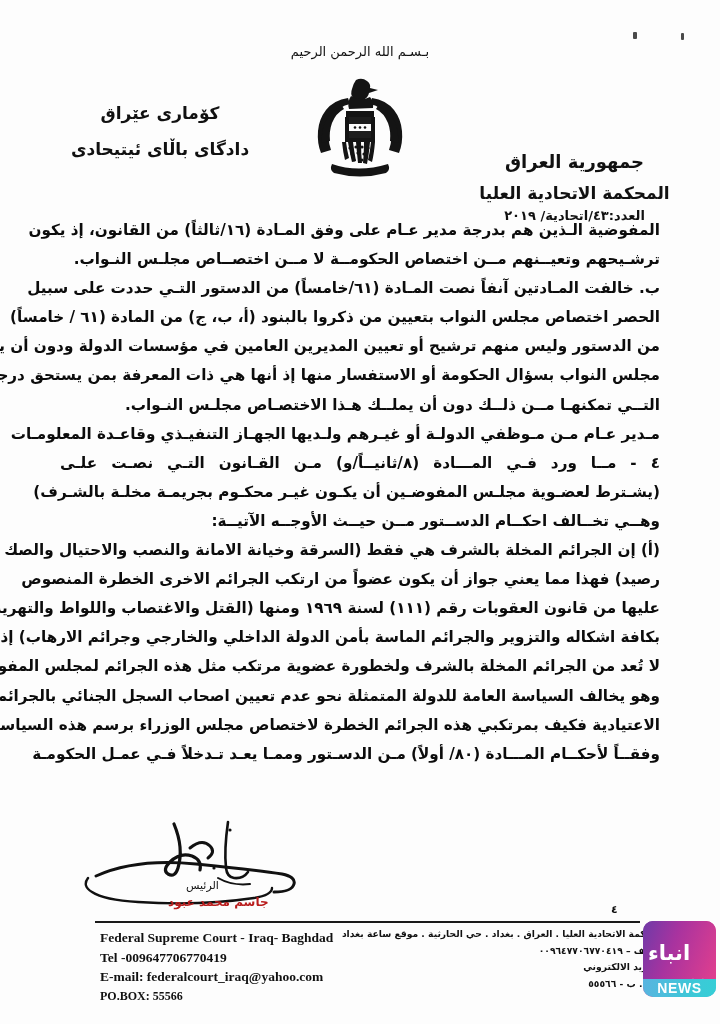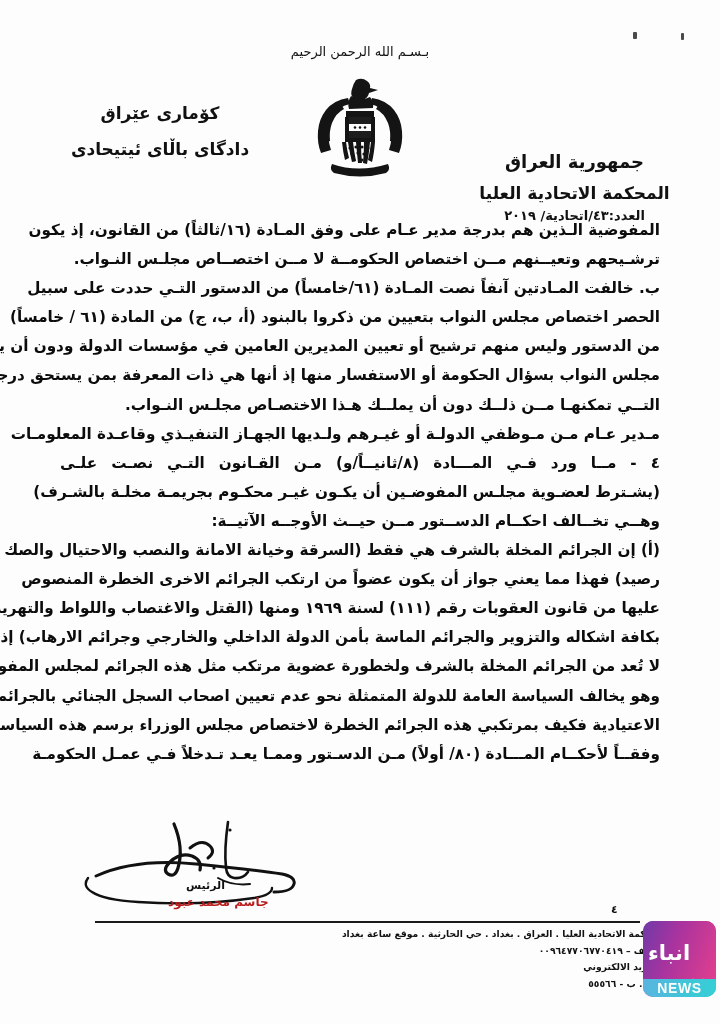--- a/index.html
+++ b/index.html
@@ -108,21 +108,21 @@
     top: 818px;
     width: 300px;
     height: 100px;
   }
   .signature svg { display: block; width: 100%; height: 100%; }
   .sig-label {
     position: absolute;
     left: 186px;
     top: 879px;
     font-size: 11px;
-    font-weight: bold;
+    font-weight: normal;
     color: #111;
   }
   .sig-name {
     position: absolute;
     left: 168px;
     top: 895px;
     font-size: 12px;
     font-weight: bold;
     color: #b91c1c;
   }
@@ -330,20 +330,26 @@
       </g>
     </svg>
   </div>
   <div class="sig-label">الرئيس</div>
   <div class="sig-name">جاسم محمد عبود</div>
 
   <div class="footer-rule"></div>
 
   <div class="page-number">٤</div>
 
+  <div class="footer-en">
+    <div>Federal Supreme Court - Iraq- Baghdad</div>
+    <div>Tel  -009647706770419</div>
+    <div>E-mail: federalcourt_iraq@yahoo.com</div>
+    <div class="small">PO.BOX: 55566</div>
+  </div>
 
   <div class="footer-ar">
     <div>محكمة الاتحادية العليا . العراق . بغداد .  حي الحارثية . موقع ساعة بغداد</div>
     <div>هاتف – ٠٠٩٦٤٧٧٠٦٧٧٠٤١٩</div>
     <div>البريد الالكتروني</div>
     <div>ص . ب - ٥٥٥٦٦</div>
   </div>
 
   <div class="news-logo">
     <div class="logo-top">

